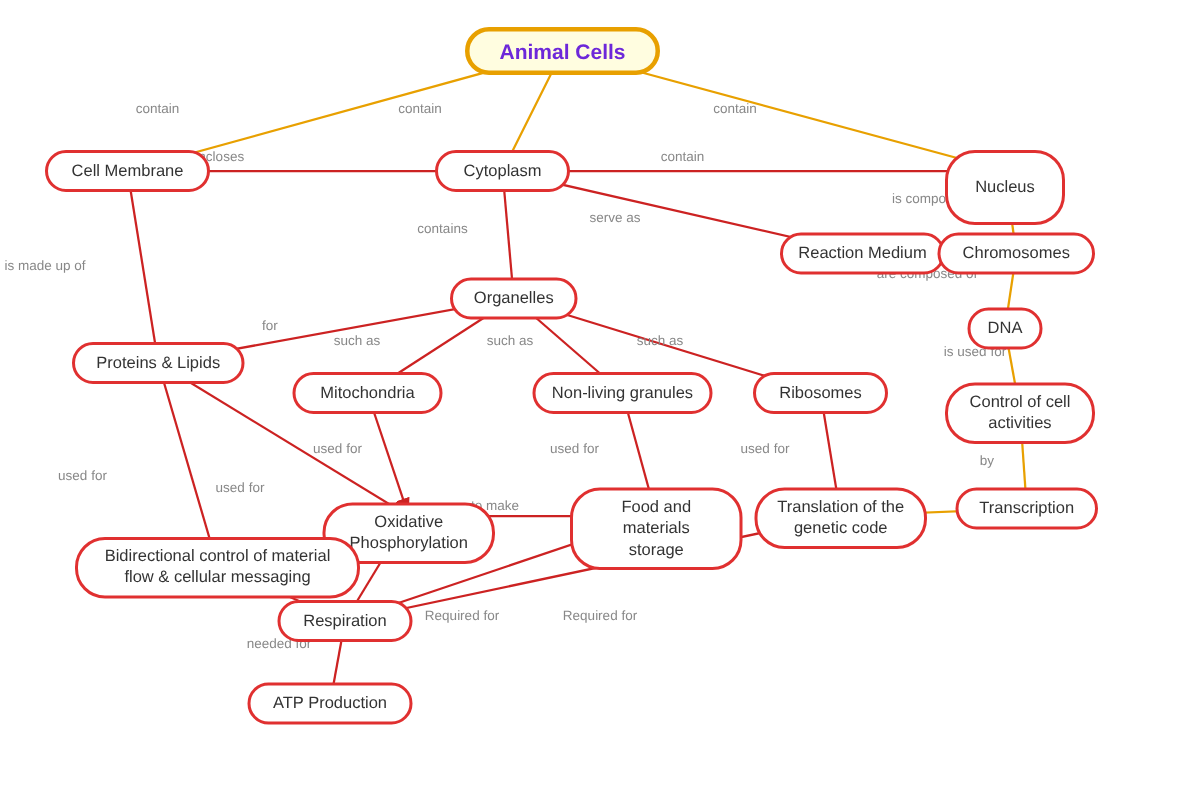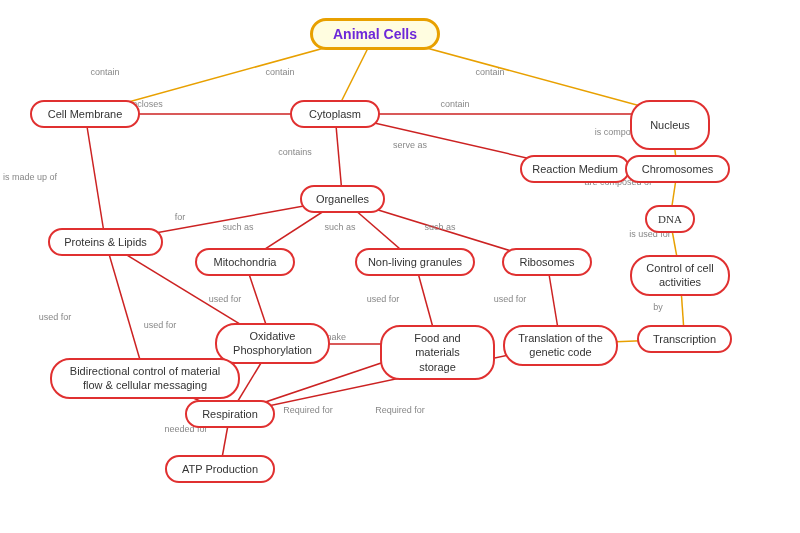--- a/index.html
+++ b/index.html
@@ -118,24 +118,24 @@
     <div class="node" style="left: 30px; top: 100px; width: 110px; min-height: 28px; position: absolute; border-radius: 20px; border: 2px solid rgb(224, 48, 48); background: rgb(255, 255, 255); font-weight: normal; font-size: 11px; padding: 4px 10px; display: flex; align-items: center; justify-content: center; text-align: center; line-height: 1.3; white-space: pre-line; z-index: 2;">Cell Membrane</div>
     <div class="node" style="left: 290px; top: 100px; width: 90px; min-height: 28px; position: absolute; border-radius: 20px; border: 2px solid rgb(224, 48, 48); background: rgb(255, 255, 255); font-weight: normal; font-size: 11px; padding: 4px 10px; display: flex; align-items: center; justify-content: center; text-align: center; line-height: 1.3; white-space: pre-line; z-index: 2;">Cytoplasm</div>
     <div class="node" style="left: 630px; top: 100px; width: 80px; min-height: 28px; position: absolute; border-radius: 20px; border: 2px solid rgb(224, 48, 48); background: rgb(255, 255, 255); font-weight: normal; font-size: 11px; padding: 16px 10px; display: flex; align-items: center; justify-content: center; text-align: center; line-height: 1.3; white-space: pre-line; z-index: 2;">Nucleus</div>
     <div class="node" style="left: 520px; top: 155px; width: 110px; min-height: 28px; position: absolute; border-radius: 20px; border: 2px solid rgb(224, 48, 48); background: rgb(255, 255, 255); font-weight: normal; font-size: 11px; padding: 4px 10px; display: flex; align-items: center; justify-content: center; text-align: center; line-height: 1.3; white-space: pre-line; z-index: 2;">Reaction Medium</div>
     <div class="node" style="left: 300px; top: 185px; width: 85px; min-height: 28px; position: absolute; border-radius: 20px; border: 2px solid rgb(224, 48, 48); background: rgb(255, 255, 255); font-weight: normal; font-size: 11px; padding: 4px 10px; display: flex; align-items: center; justify-content: center; text-align: center; line-height: 1.3; white-space: pre-line; z-index: 2;">Organelles</div>
     <div class="node" style="left: 625px; top: 155px; width: 105px; min-height: 28px; position: absolute; border-radius: 20px; border: 2px solid rgb(224, 48, 48); background: rgb(255, 255, 255); font-weight: normal; font-size: 11px; padding: 4px 10px; display: flex; align-items: center; justify-content: center; text-align: center; line-height: 1.3; white-space: pre-line; z-index: 2;">Chromosomes</div>
     <div class="node" style="left: 48px; top: 228px; width: 115px; min-height: 28px; position: absolute; border-radius: 20px; border: 2px solid rgb(224, 48, 48); background: rgb(255, 255, 255); font-weight: normal; font-size: 11px; padding: 4px 10px; display: flex; align-items: center; justify-content: center; text-align: center; line-height: 1.3; white-space: pre-line; z-index: 2;">Proteins &amp; Lipids</div>
     <div class="node" style="left: 195px; top: 248px; width: 100px; min-height: 28px; position: absolute; border-radius: 20px; border: 2px solid rgb(224, 48, 48); background: rgb(255, 255, 255); font-weight: normal; font-size: 11px; padding: 4px 10px; display: flex; align-items: center; justify-content: center; text-align: center; line-height: 1.3; white-space: pre-line; z-index: 2;">Mitochondria</div>
     <div class="node" style="left: 355px; top: 248px; width: 120px; min-height: 28px; position: absolute; border-radius: 20px; border: 2px solid rgb(224, 48, 48); background: rgb(255, 255, 255); font-weight: normal; font-size: 11px; padding: 4px 10px; display: flex; align-items: center; justify-content: center; text-align: center; line-height: 1.3; white-space: pre-line; z-index: 2;">Non-living granules</div>
     <div class="node" style="left: 502px; top: 248px; width: 90px; min-height: 28px; position: absolute; border-radius: 20px; border: 2px solid rgb(224, 48, 48); background: rgb(255, 255, 255); font-weight: normal; font-size: 11px; padding: 4px 10px; display: flex; align-items: center; justify-content: center; text-align: center; line-height: 1.3; white-space: pre-line; z-index: 2;">Ribosomes</div>
-    <div class="node" style="left: 645px; top: 205px; width: 50px; min-height: 28px; position: absolute; border-radius: 20px; border: 2px solid rgb(224, 48, 48); background: rgb(255, 255, 255); font-weight: normal; font-size: 11px; padding: 4px 10px; display: flex; align-items: center; justify-content: center; text-align: center; line-height: 1.3; white-space: pre-line; z-index: 2; font-family: Liberation Serif, serif;">DNA</div>
+    <div class="node" style="left: 645px; top: 205px; width: 50px; min-height: 28px; position: absolute; border-radius: 20px; border: 2px solid rgb(224, 48, 48); background: rgb(255, 255, 255); font-weight: normal; font-size: 11px; padding: 4px 10px; display: flex; align-items: center; justify-content: center; text-align: center; line-height: 1.3; white-space: pre-line; z-index: 2;">DNA</div>
     <div class="node" style="left: 630px; top: 255px; width: 100px; min-height: 38px; position: absolute; border-radius: 20px; border: 2px solid rgb(224, 48, 48); background: rgb(255, 255, 255); font-weight: normal; font-size: 11px; padding: 4px 10px; display: flex; align-items: center; justify-content: center; text-align: center; line-height: 1.3; white-space: pre-line; z-index: 2;">Control of cell
 activities</div>
-    <div class="node" style="left: 215px; top: 323px; width: 115px; min-height: 38px; position: absolute; border-radius: 20px; border: 2px solid rgb(224, 48, 48); background: rgb(255, 255, 255); font-weight: normal; font-size: 11px; padding: 4px 10px; display: flex; align-items: center; justify-content: center; text-align: center; line-height: 1.3; white-space: pre-line; z-index: 2;">Oxidative
+    <div class="node" style="left: 215px; top: 335px; width: 115px; min-height: 38px; position: absolute; border-radius: 20px; border: 2px solid rgb(224, 48, 48); background: rgb(255, 255, 255); font-weight: normal; font-size: 11px; padding: 4px 10px; display: flex; align-items: center; justify-content: center; text-align: center; line-height: 1.3; white-space: pre-line; z-index: 2;">Oxidative
 Phosphorylation</div>
     <div class="node" style="left: 380px; top: 325px; width: 115px; min-height: 38px; position: absolute; border-radius: 20px; border: 2px solid rgb(224, 48, 48); background: rgb(255, 255, 255); font-weight: normal; font-size: 11px; padding: 4px 10px; display: flex; align-items: center; justify-content: center; text-align: center; line-height: 1.3; white-space: pre-line; z-index: 2;">Food and materials
 storage</div>
     <div class="node" style="left: 503px; top: 325px; width: 115px; min-height: 38px; position: absolute; border-radius: 20px; border: 2px solid rgb(224, 48, 48); background: rgb(255, 255, 255); font-weight: normal; font-size: 11px; padding: 4px 10px; display: flex; align-items: center; justify-content: center; text-align: center; line-height: 1.3; white-space: pre-line; z-index: 2;">Translation of the
 genetic code</div>
     <div class="node" style="left: 637px; top: 325px; width: 95px; min-height: 28px; position: absolute; border-radius: 20px; border: 2px solid rgb(224, 48, 48); background: rgb(255, 255, 255); font-weight: normal; font-size: 11px; padding: 4px 10px; display: flex; align-items: center; justify-content: center; text-align: center; line-height: 1.3; white-space: pre-line; z-index: 2;">Transcription</div>
     <div class="node" style="left: 50px; top: 358px; width: 190px; min-height: 38px; position: absolute; border-radius: 20px; border: 2px solid rgb(224, 48, 48); background: rgb(255, 255, 255); font-weight: normal; font-size: 11px; padding: 4px 10px; display: flex; align-items: center; justify-content: center; text-align: center; line-height: 1.3; white-space: pre-line; z-index: 2;">Bidirectional control of material
 flow &amp; cellular messaging</div>
     <div class="node" style="left: 185px; top: 400px; width: 90px; min-height: 28px; position: absolute; border-radius: 20px; border: 2px solid rgb(224, 48, 48); background: rgb(255, 255, 255); font-weight: normal; font-size: 11px; padding: 4px 10px; display: flex; align-items: center; justify-content: center; text-align: center; line-height: 1.3; white-space: pre-line; z-index: 2;">Respiration</div>
     <div class="node" style="left: 165px; top: 455px; width: 110px; min-height: 28px; position: absolute; border-radius: 20px; border: 2px solid rgb(224, 48, 48); background: rgb(255, 255, 255); font-weight: normal; font-size: 11px; padding: 4px 10px; display: flex; align-items: center; justify-content: center; text-align: center; line-height: 1.3; white-space: pre-line; z-index: 2;">ATP Production</div>

